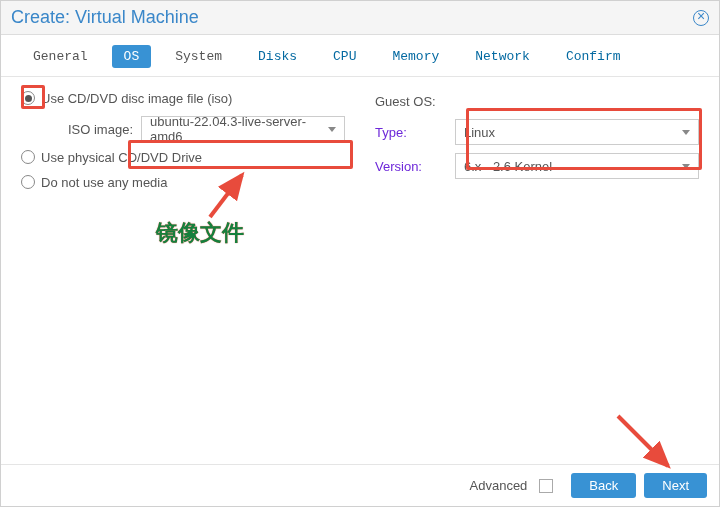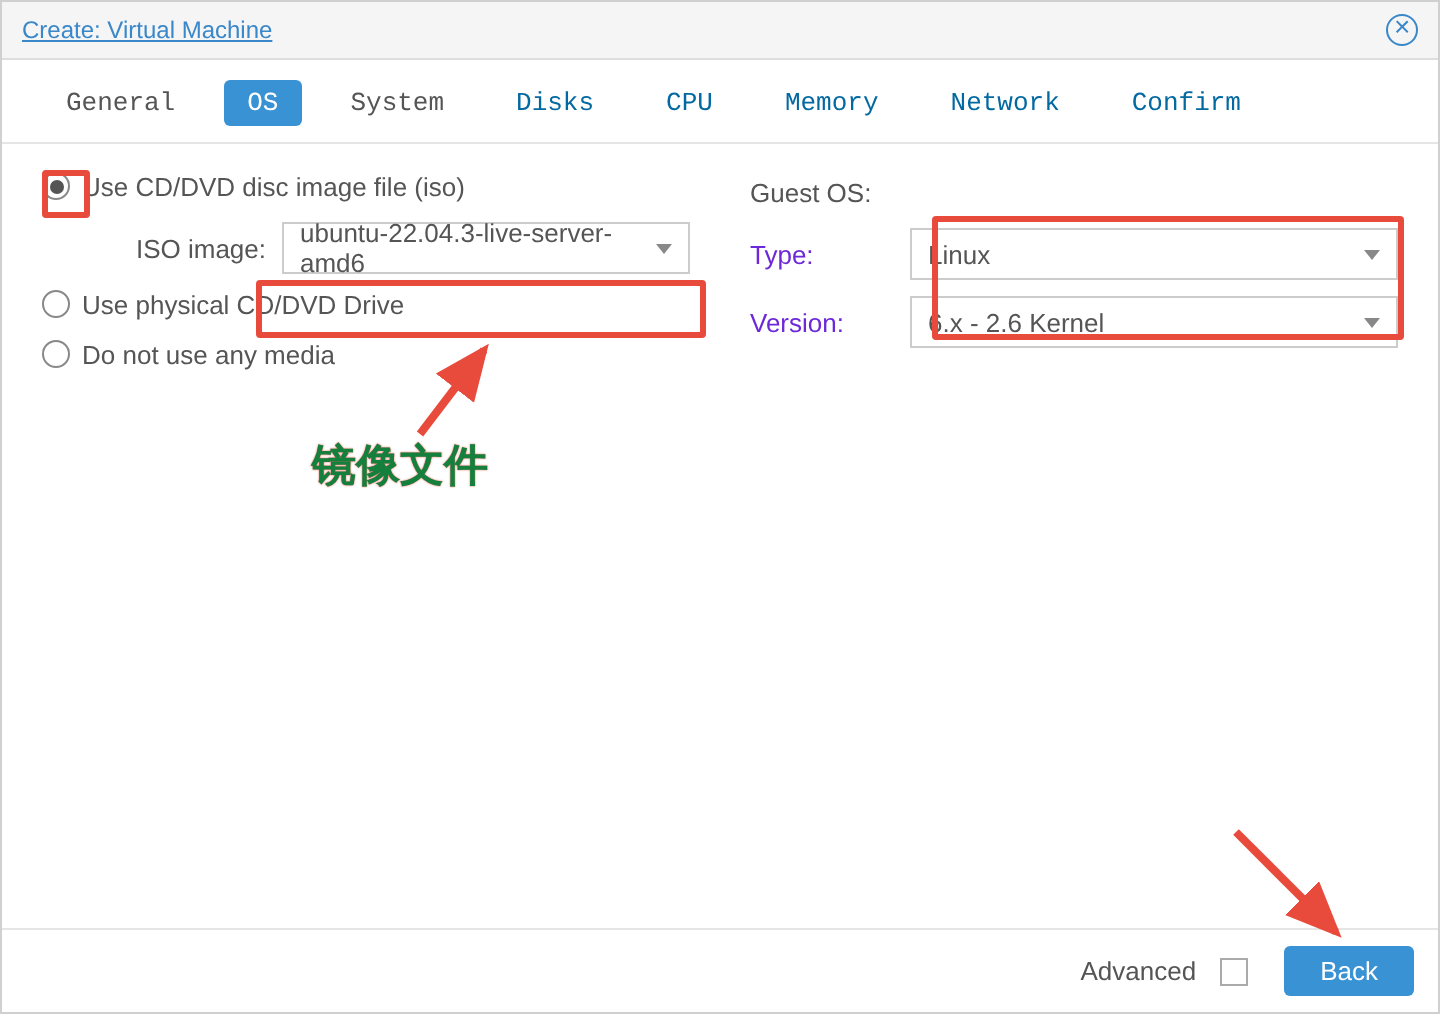--- a/index.html
+++ b/index.html
@@ -1,19 +1,19 @@
 <!DOCTYPE html>
 <html><head>
   <meta charset="utf-8">
   <style>
     * { box-sizing: border-box; margin: 0; padding: 0; }
     body { font-family: -apple-system, BlinkMacSystemFont, "Segoe UI", Arial, sans-serif; font-size: 13px; background: #fff; width: 722px; height: 509px; overflow: hidden; position: relative; }
     .dialog { width: 720px; height: 507px; border: 1px solid #d0d0d0; background: #fff; display: flex; flex-direction: column; position: relative; }
     .titlebar { background: #f5f5f5; border-bottom: 1px solid #ddd; padding: 6px 10px; display: flex; justify-content: space-between; align-items: center; }
-    .title { color: #3a87c9; font-size: 12px; text-decoration: underline; }
+    .title { color: #3a87c9; font-size: 18px; }
     .close-x { width: 16px; height: 16px; border: 1.5px solid #3a87c9; border-radius: 50%; position: relative; cursor: pointer; }
     .close-x::before { content: "×"; color: #3a87c9; position: absolute; left: 3px; top: -3px; font-size: 14px; }
     .tabs { display: flex; gap: 12px; padding: 10px 20px 8px 20px; border-bottom: 1px solid #e5e5e5; font-family: Liberation Mono, monospace; }
     .tab { padding: 4px 12px; color: #555; cursor: default; border-radius: 3px; }
     .tab.active { background: #3892d4; color: #fff; }
     .tab.disabled { color: #0369a1; }
     .content { flex: 1; display: flex; padding: 14px 20px; gap: 30px; }
     .col { flex: 1; }
     .radio-row { display: flex; gap: 6px; margin-bottom: 10px; color: #555; }
     .radio { width: 14px; height: 14px; border: 1px solid #888; border-radius: 50%; display: inline-flex; align-items: center; justify-content: center; }
@@ -91,20 +91,21 @@
           <span class="chevron"></span>
         </div>
       </div>
     </div>
   </div>
 
   <div class="footer">
     <span class="adv-label">Advanced</span>
     <span class="checkbox"></span>
     <button class="btn">Back</button>
+    <button class="btn">Next</button>
   </div>
 </div>
 
 <div class="hl" style="left:21px; top:85px; width:24px; height:24px;"></div>
 <div class="hl" style="left:128px; top:140px; width:225px; height:29px;"></div>
 <div class="hl" style="left:466px; top:108px; width:236px; height:62px;"></div>
 
 <div class="annotation" style="left:156px; top:218px;">镜像文件</div>
 
 <svg class="arrow-svg" style="left:200px; top:165px;" width="60" height="60">

